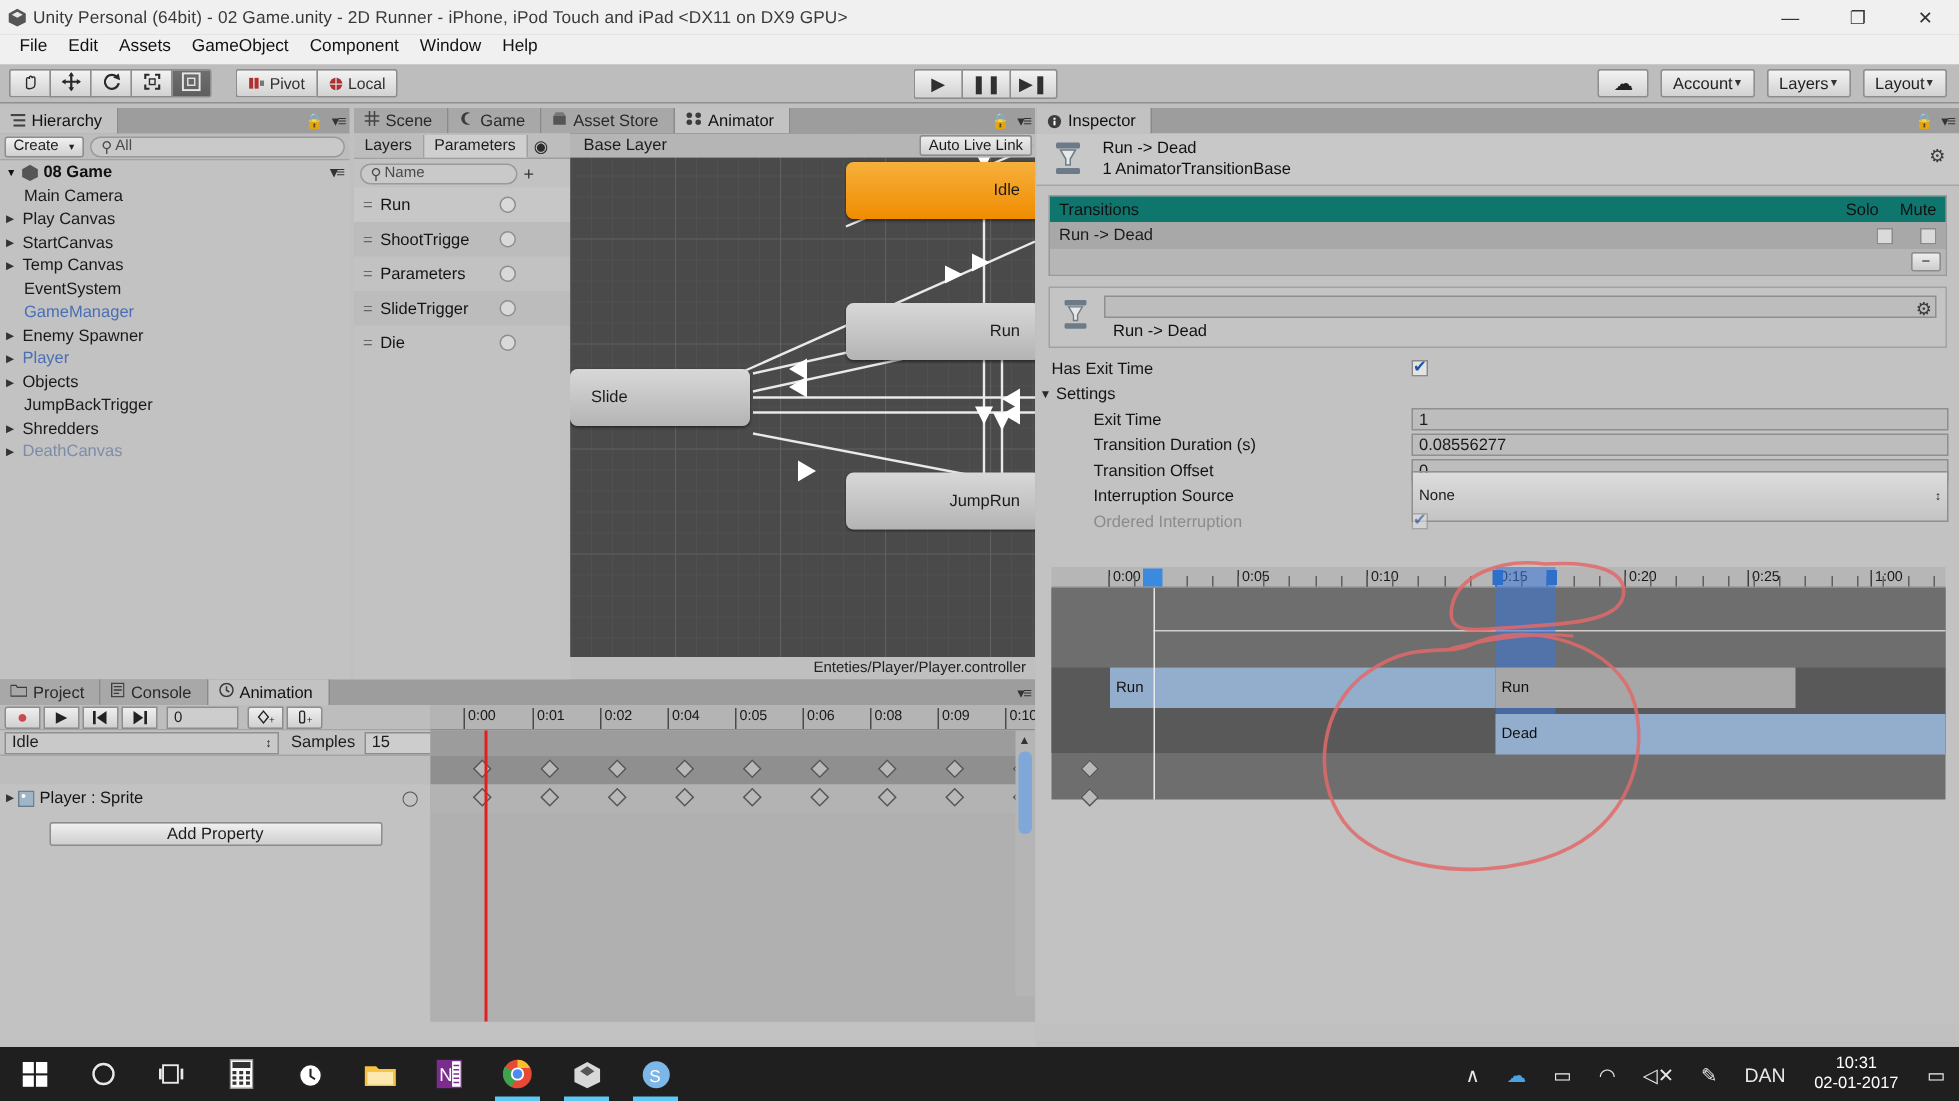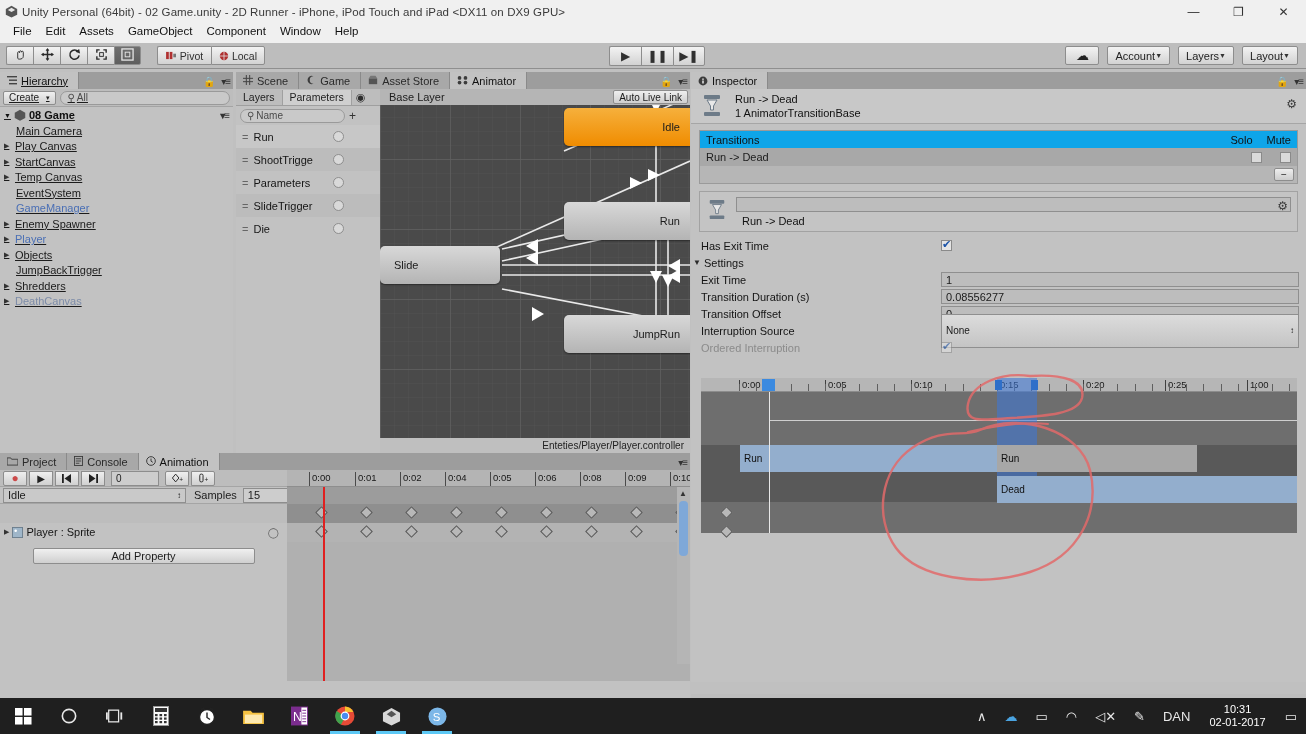--- a/index.html
+++ b/index.html
@@ -63,21 +63,21 @@
   .tab {
     height:17px; background:#a8a8a8; display:flex; align-items:center; gap:4px;
     padding:0 10px 0 7px; font-size:11px; color:#2a2a2a; border-right:1px solid #8a8a8a;
   }
   .tab.active { background:#c2c2c2; color:#111; }
   .tabright { position:absolute; right:3px; bottom:2px; display:flex; gap:5px; align-items:center;}
   .lockicon { font-size:10px; color:#444; }
   .hammenu { font-size:10px; color:#333; letter-spacing:-1px;}
 
   
-  #hierarchy { left:0; top:72px; width:233px; height:381px; background:#c2c2c2;text-decoration:underline; }
+  #hierarchy { left:0; top:72px; width:233px; height:381px; background:#c2c2c2; }
   .hier-toolbar { height:18px; background:#bdbdbd; display:flex; align-items:center; padding:0 3px; gap:4px; border-bottom:1px solid #a4a4a4;}
   .createbtn {
     height:14px; background:linear-gradient(#f0f0f0,#d0d0d0); border:1px solid #8d8d8d; border-radius:2px;
     display:flex; align-items:center; padding:0 5px; gap:7px; font-size:10px; color:#222;
   }
   .searchfield {
     flex:1; height:14px; background:#c9c9c9; border:1px solid #9a9a9a; border-radius:7px;
     display:flex; align-items:center; padding:0 7px; font-size:10px; color:#4a4a4a;
   }
   .hier-root {
@@ -123,36 +123,36 @@
                 display:flex; align-items:center; justify-content:flex-end; padding-right:6px; font-size:10px; color:#222; }
 
   
   #inspector { left:691px; top:72px; width:615px; height:610px; background:#c2c2c2; }
   .insp-head { height:35px; background:#c8c8c8; border-bottom:1px solid #a6a6a6; display:flex; align-items:center; padding:0 8px; gap:10px; position:relative;}
   .transicon { width:26px; height:26px; display:flex; align-items:center; justify-content:center; }
   .insp-title { font-size:11px; color:#111; line-height:14px; }
   .insp-sub { font-size:11px; color:#111; line-height:14px; }
   .gear { position:absolute; right:9px; top:8px; font-size:12px; color:#3b3b3b; }
   .translist { margin:6px 8px 0 8px; border:1px solid #9a9a9a; background:#b6b6b6; }
-  .tl-head { height:17px; background:#0ea5e9; display:flex; align-items:center; padding:0 6px; font-size:11px; color:#111;}
+  .tl-head { height:17px; background:#0f766e; display:flex; align-items:center; padding:0 6px; font-size:11px; color:#111;}
   .tl-head .sm { margin-left:auto; display:flex; gap:14px; }
   .tl-row { height:18px; background:#a8a8a8; display:flex; align-items:center; padding:0 6px; font-size:11px; }
   .tl-row .boxes { margin-left:auto; display:flex; gap:18px; }
   .chkbox { width:11px; height:11px; background:#dadada; border:1px solid #8a8a8a; }
   .chkbox.checked { background:#e4e4e4; position:relative; }
   .chkbox.checked:after { content:"✔"; position:absolute; left:0px; top:-3px; font-size:11px; color:#1d54a8; }
   .tl-foot { height:17px; background:#b6b6b6; display:flex; align-items:center; justify-content:flex-end; padding-right:3px; }
   .minibtn { width:20px; height:13px; background:linear-gradient(#eee,#cdcdcd); border:1px solid #8d8d8d;
              border-radius:2px; font-size:10px; display:flex; align-items:center; justify-content:center; color:#222;}
   .namebox { margin:7px 8px 0 8px; height:41px; background:#c4c4c4; border:1px solid #a2a2a2; display:flex; padding:5px 6px; gap:8px; position:relative;}
   .nameinput { height:15px; flex:1; background:#bdbdbd; border:1px solid #8f8f8f; }
   .namelabel { position:absolute; left:42px; bottom:4px; font-size:11px; color:#111; }
   .prow { height:17px; display:flex; align-items:center; font-size:11px; color:#141414; }
   .prow .lbl { width:250px; padding-left:10px; }
-  .prow .lbl.ind { padding-left:10px; }
+  .prow .lbl.ind { padding-left:38px; }
   .prow .lbl.dim { color:#8b8b8b; }
   .tfield { height:15px; background:#bdbdbd; border:1px solid #8f8f8f; flex:1; margin-right:7px;
             display:flex; align-items:center; padding-left:4px; font-size:11px; color:#1a1a1a; }
   .dropfield { height:15px; background:linear-gradient(#dcdcdc,#c4c4c4); border:1px solid #8f8f8f; flex:1; margin-right:7px;
             display:flex; align-items:center; padding:16px 4px; font-size:10px; color:#1a1a1a; }
   .dropfield .ar { margin-left:auto; font-size:8px; }
   .foldarrow { font-size:8px; color:#2a2a2a; padding-left:2px; margin-right:3px;}
 
   
   .preview { position:absolute; left:10px; top:306px; width:596px; height:155px; }

